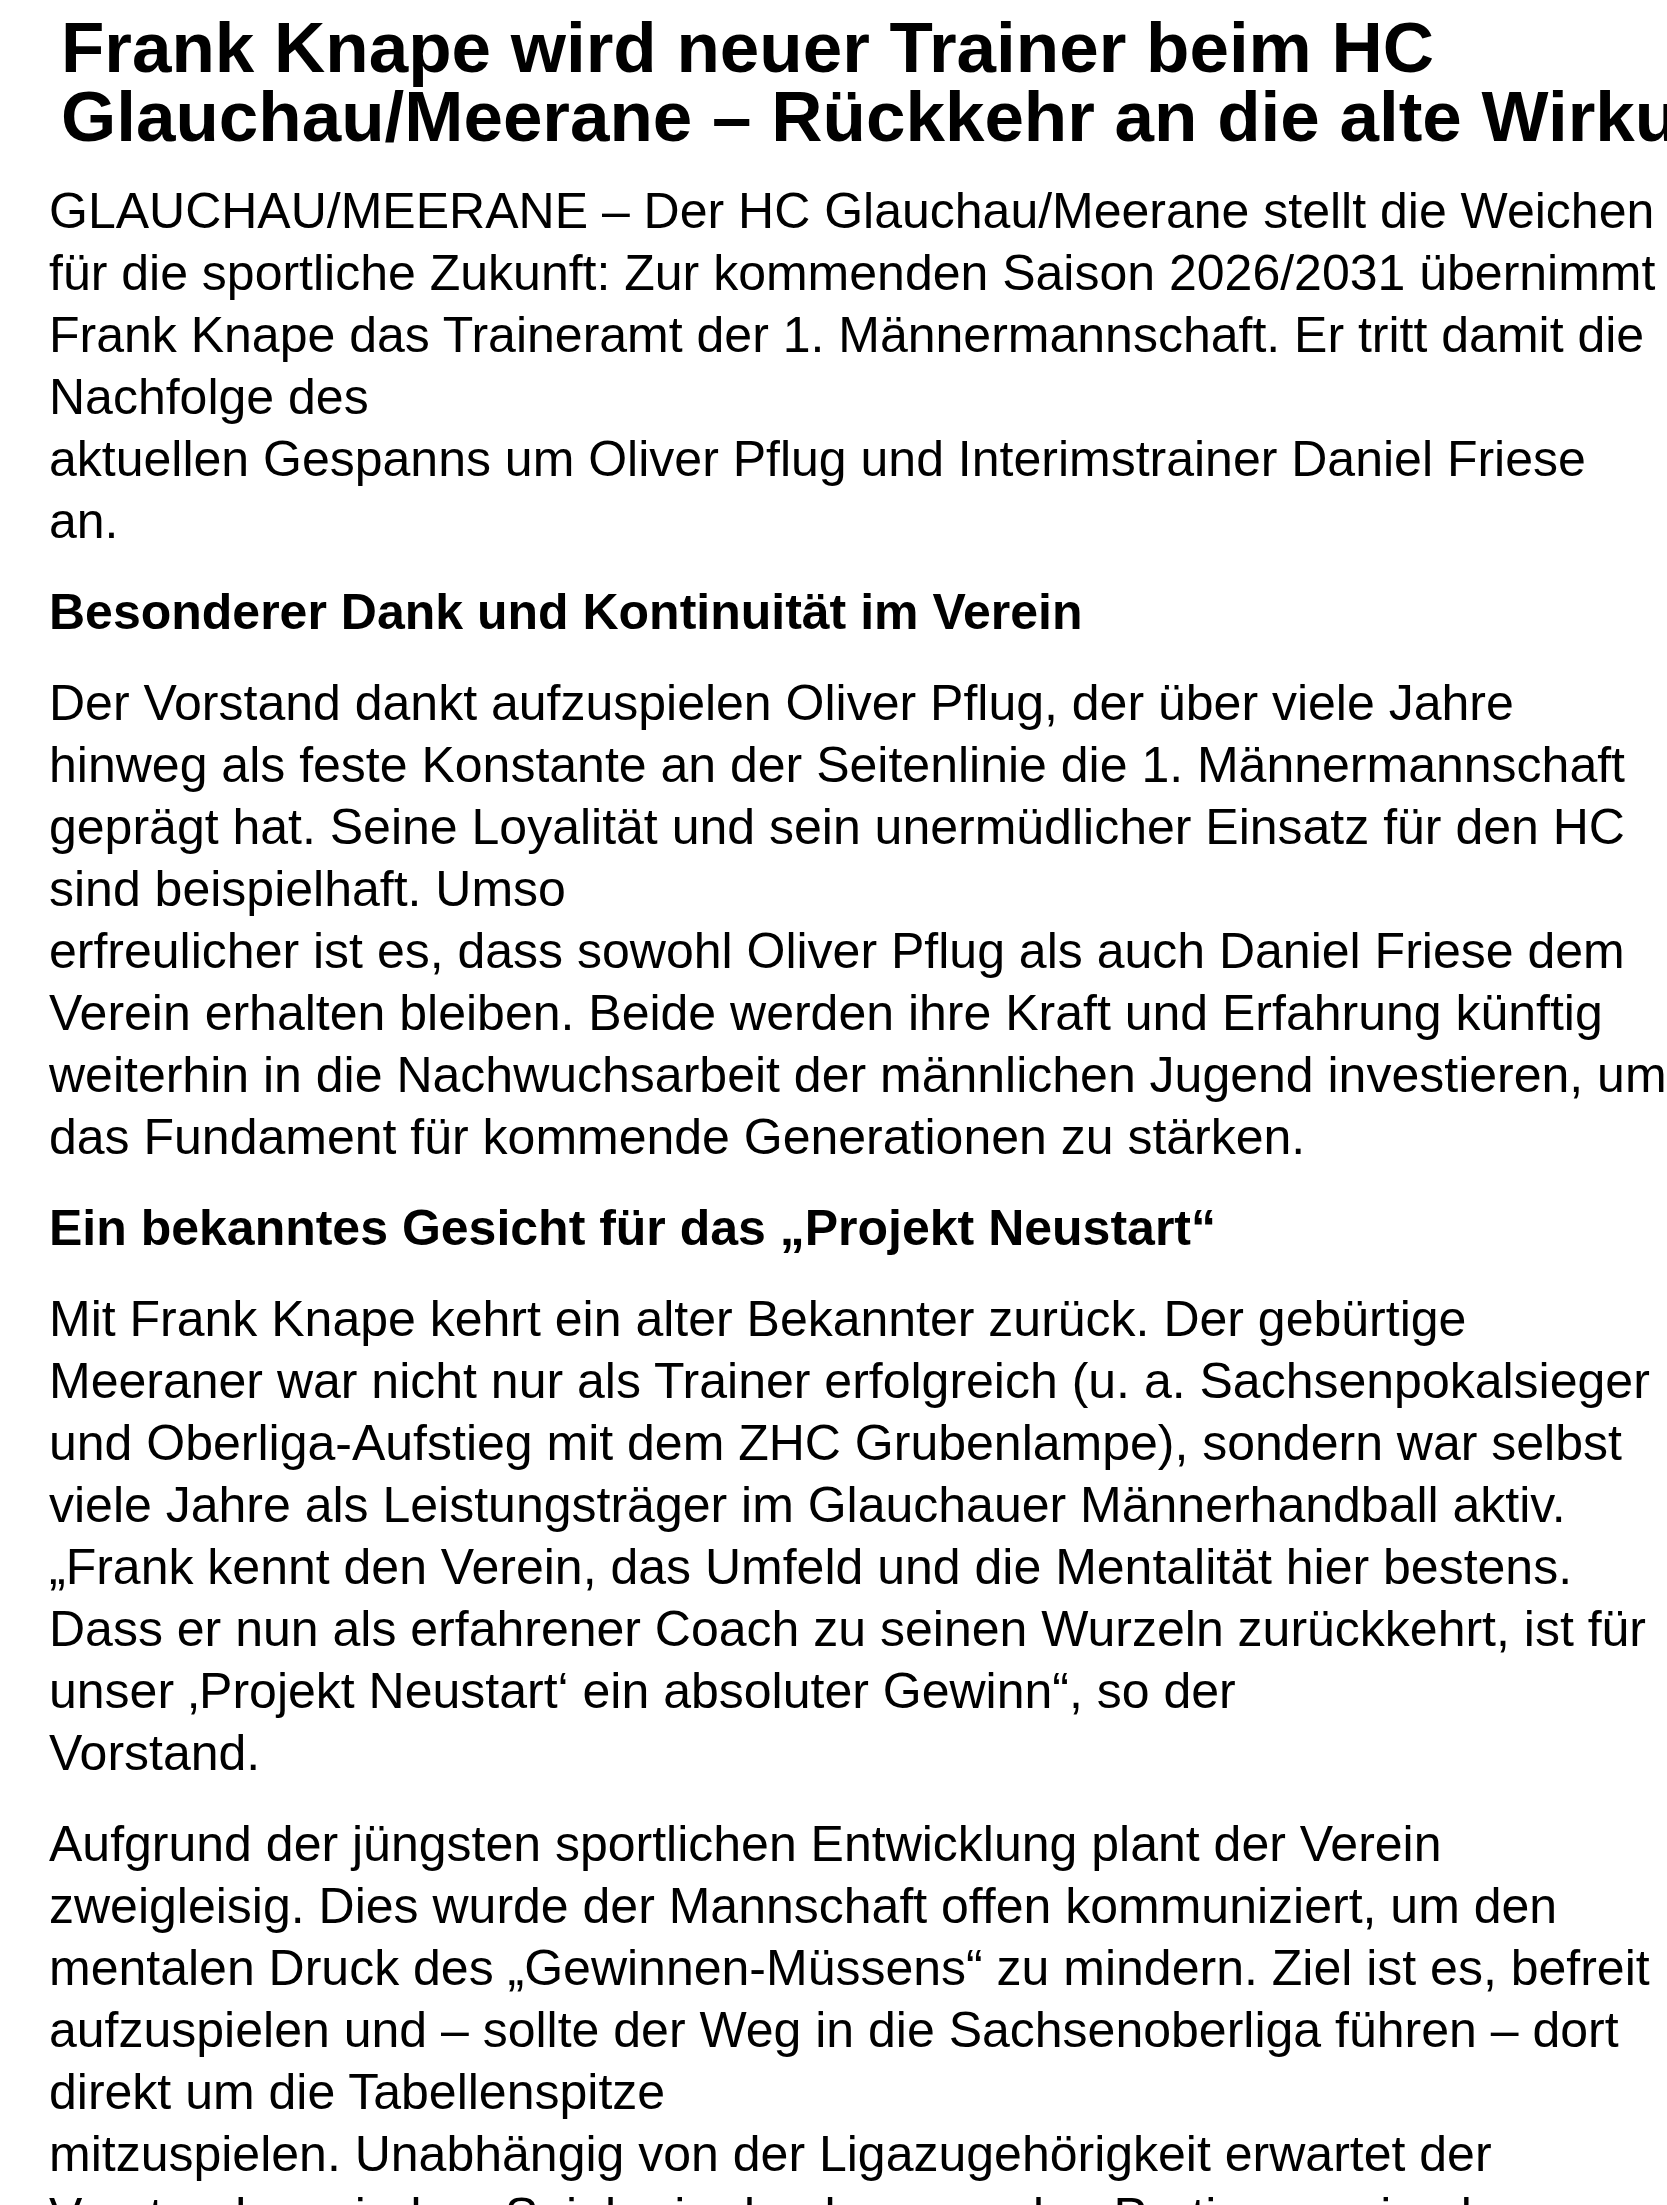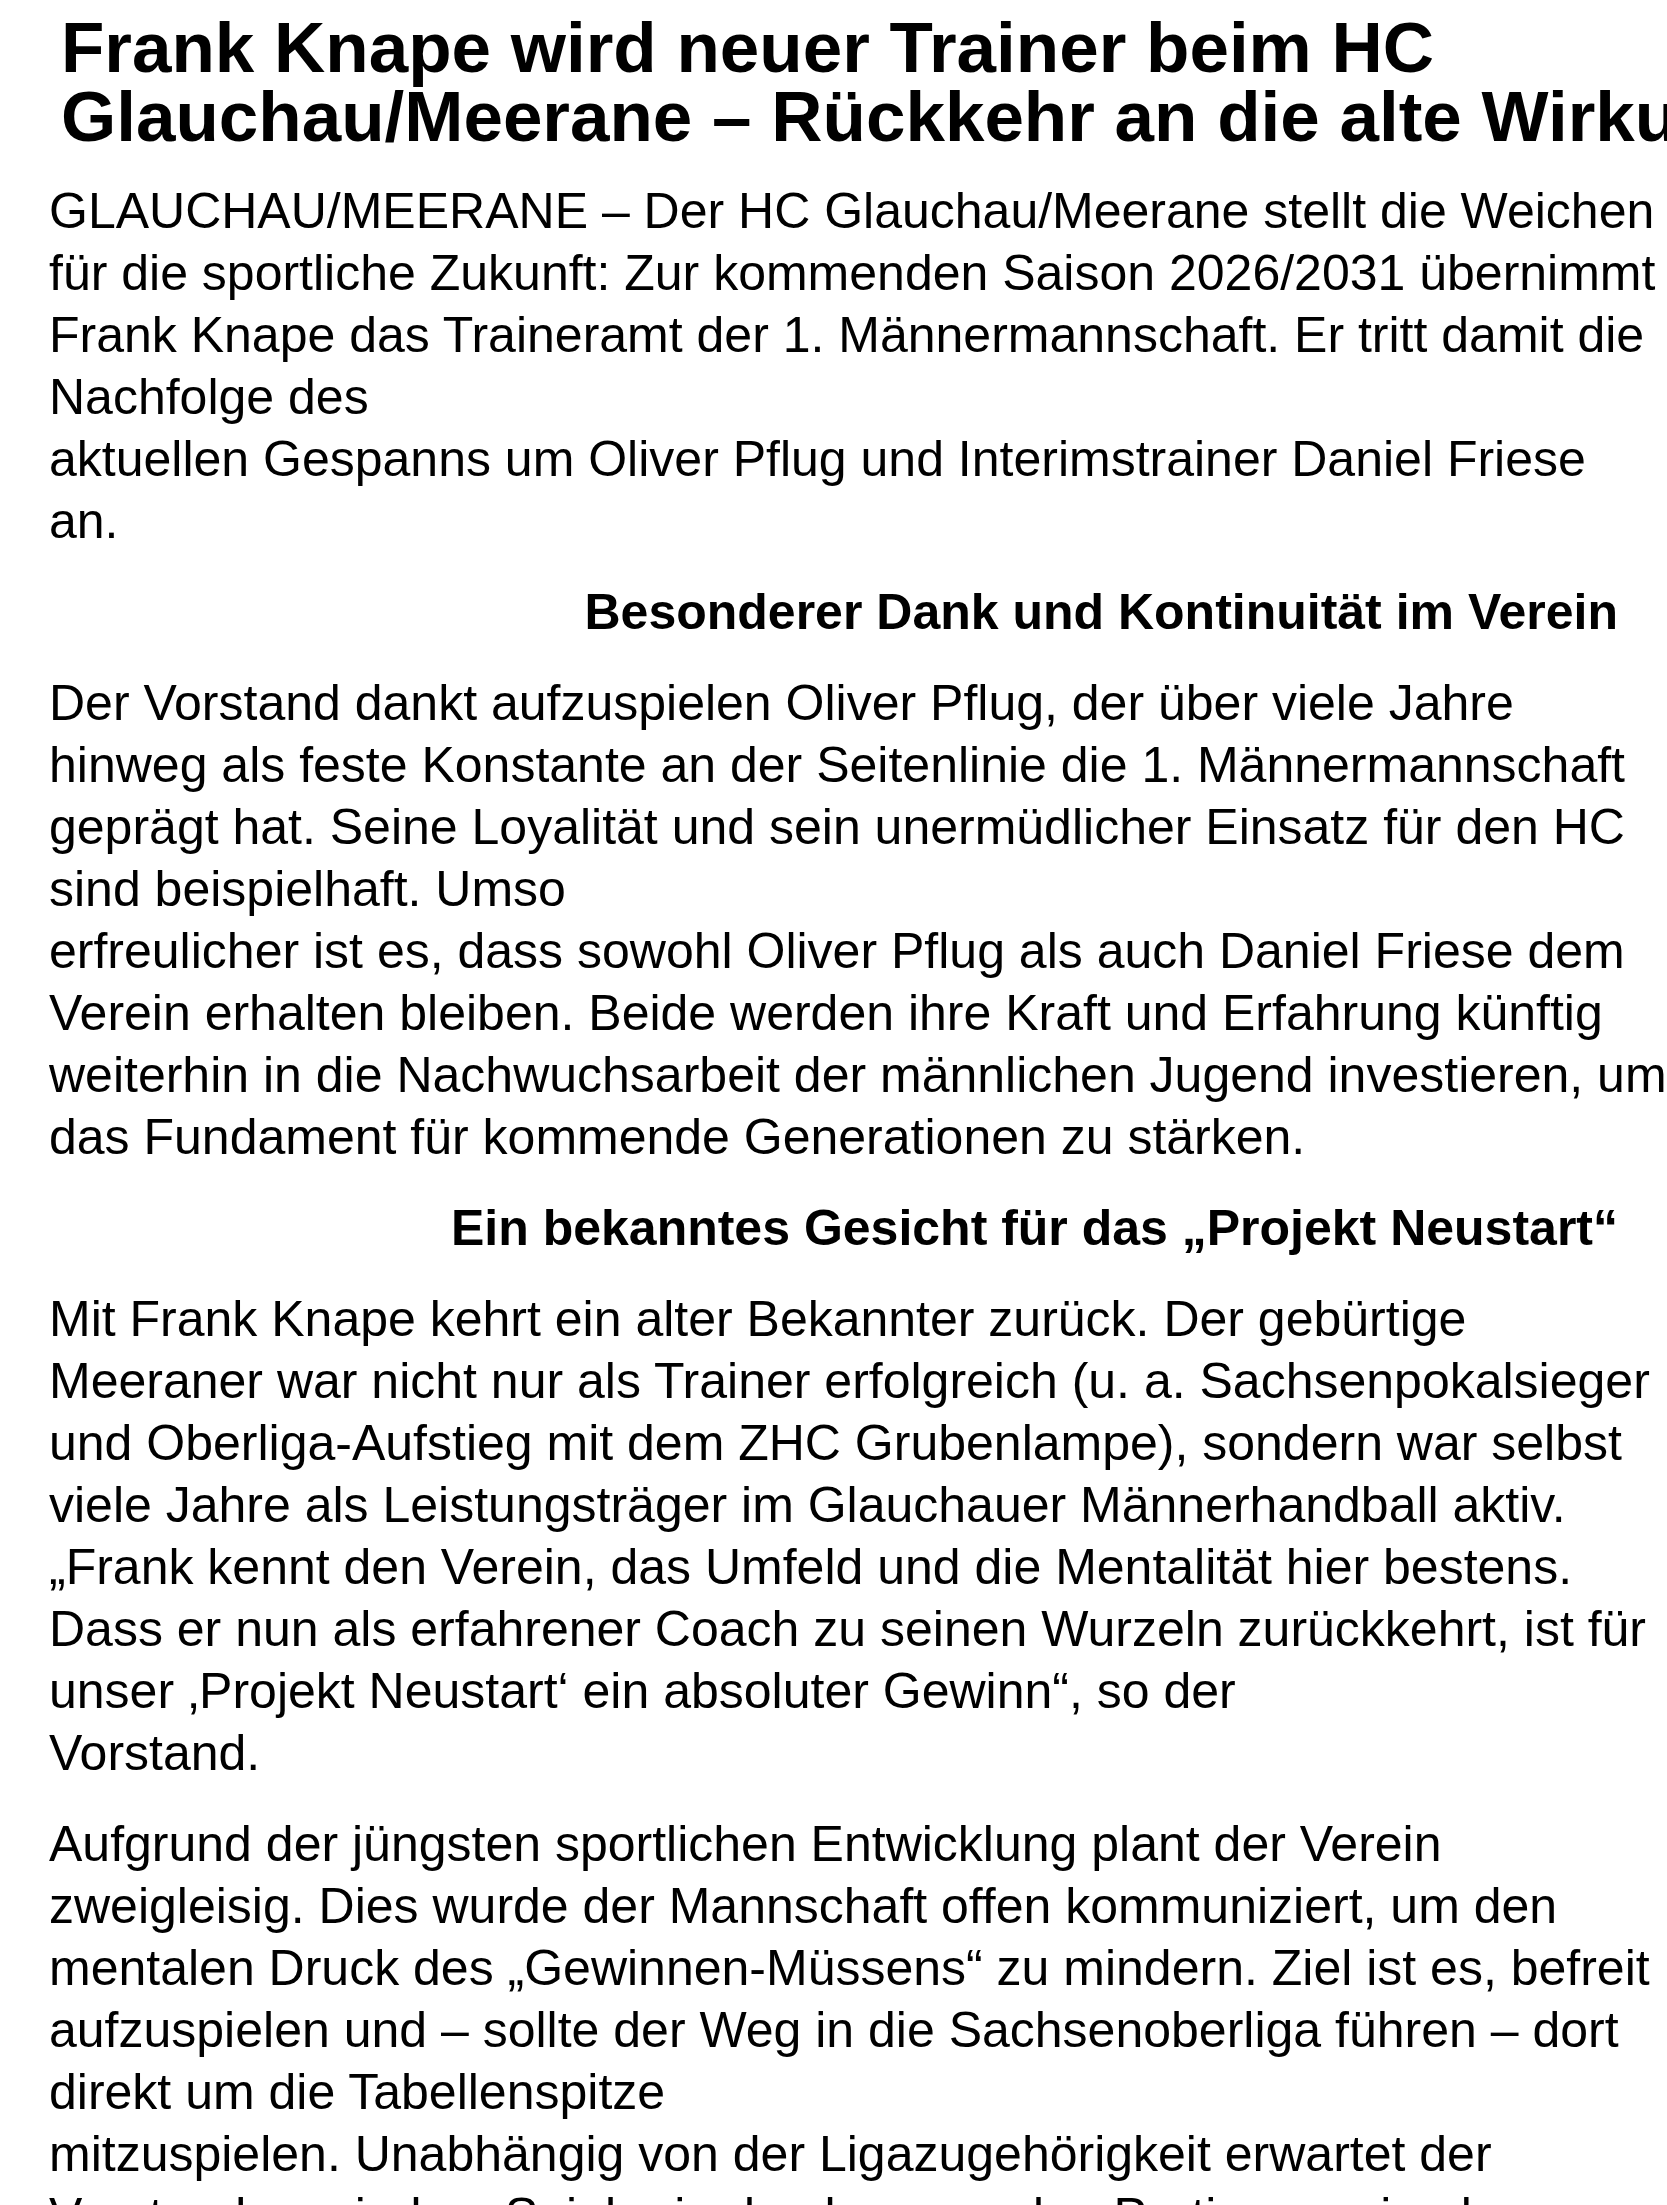--- a/index.html
+++ b/index.html
@@ -27,21 +27,20 @@
     line-height: 69px;
     white-space: pre;
     letter-spacing: 0;
   }
   .section-heading {
     margin: 29px 0 0 0;
     font-weight: bold;
     font-size: 50px;
     line-height: 62px;
     white-space: pre;
-    text-align: right;
   }
   .body-paragraph {
     margin: 29px 0 0 0;
     font-weight: normal;
     font-size: 50px;
     line-height: 62px;
     white-space: pre;
   }
   .body-paragraph strong {
     font-weight: normal;

